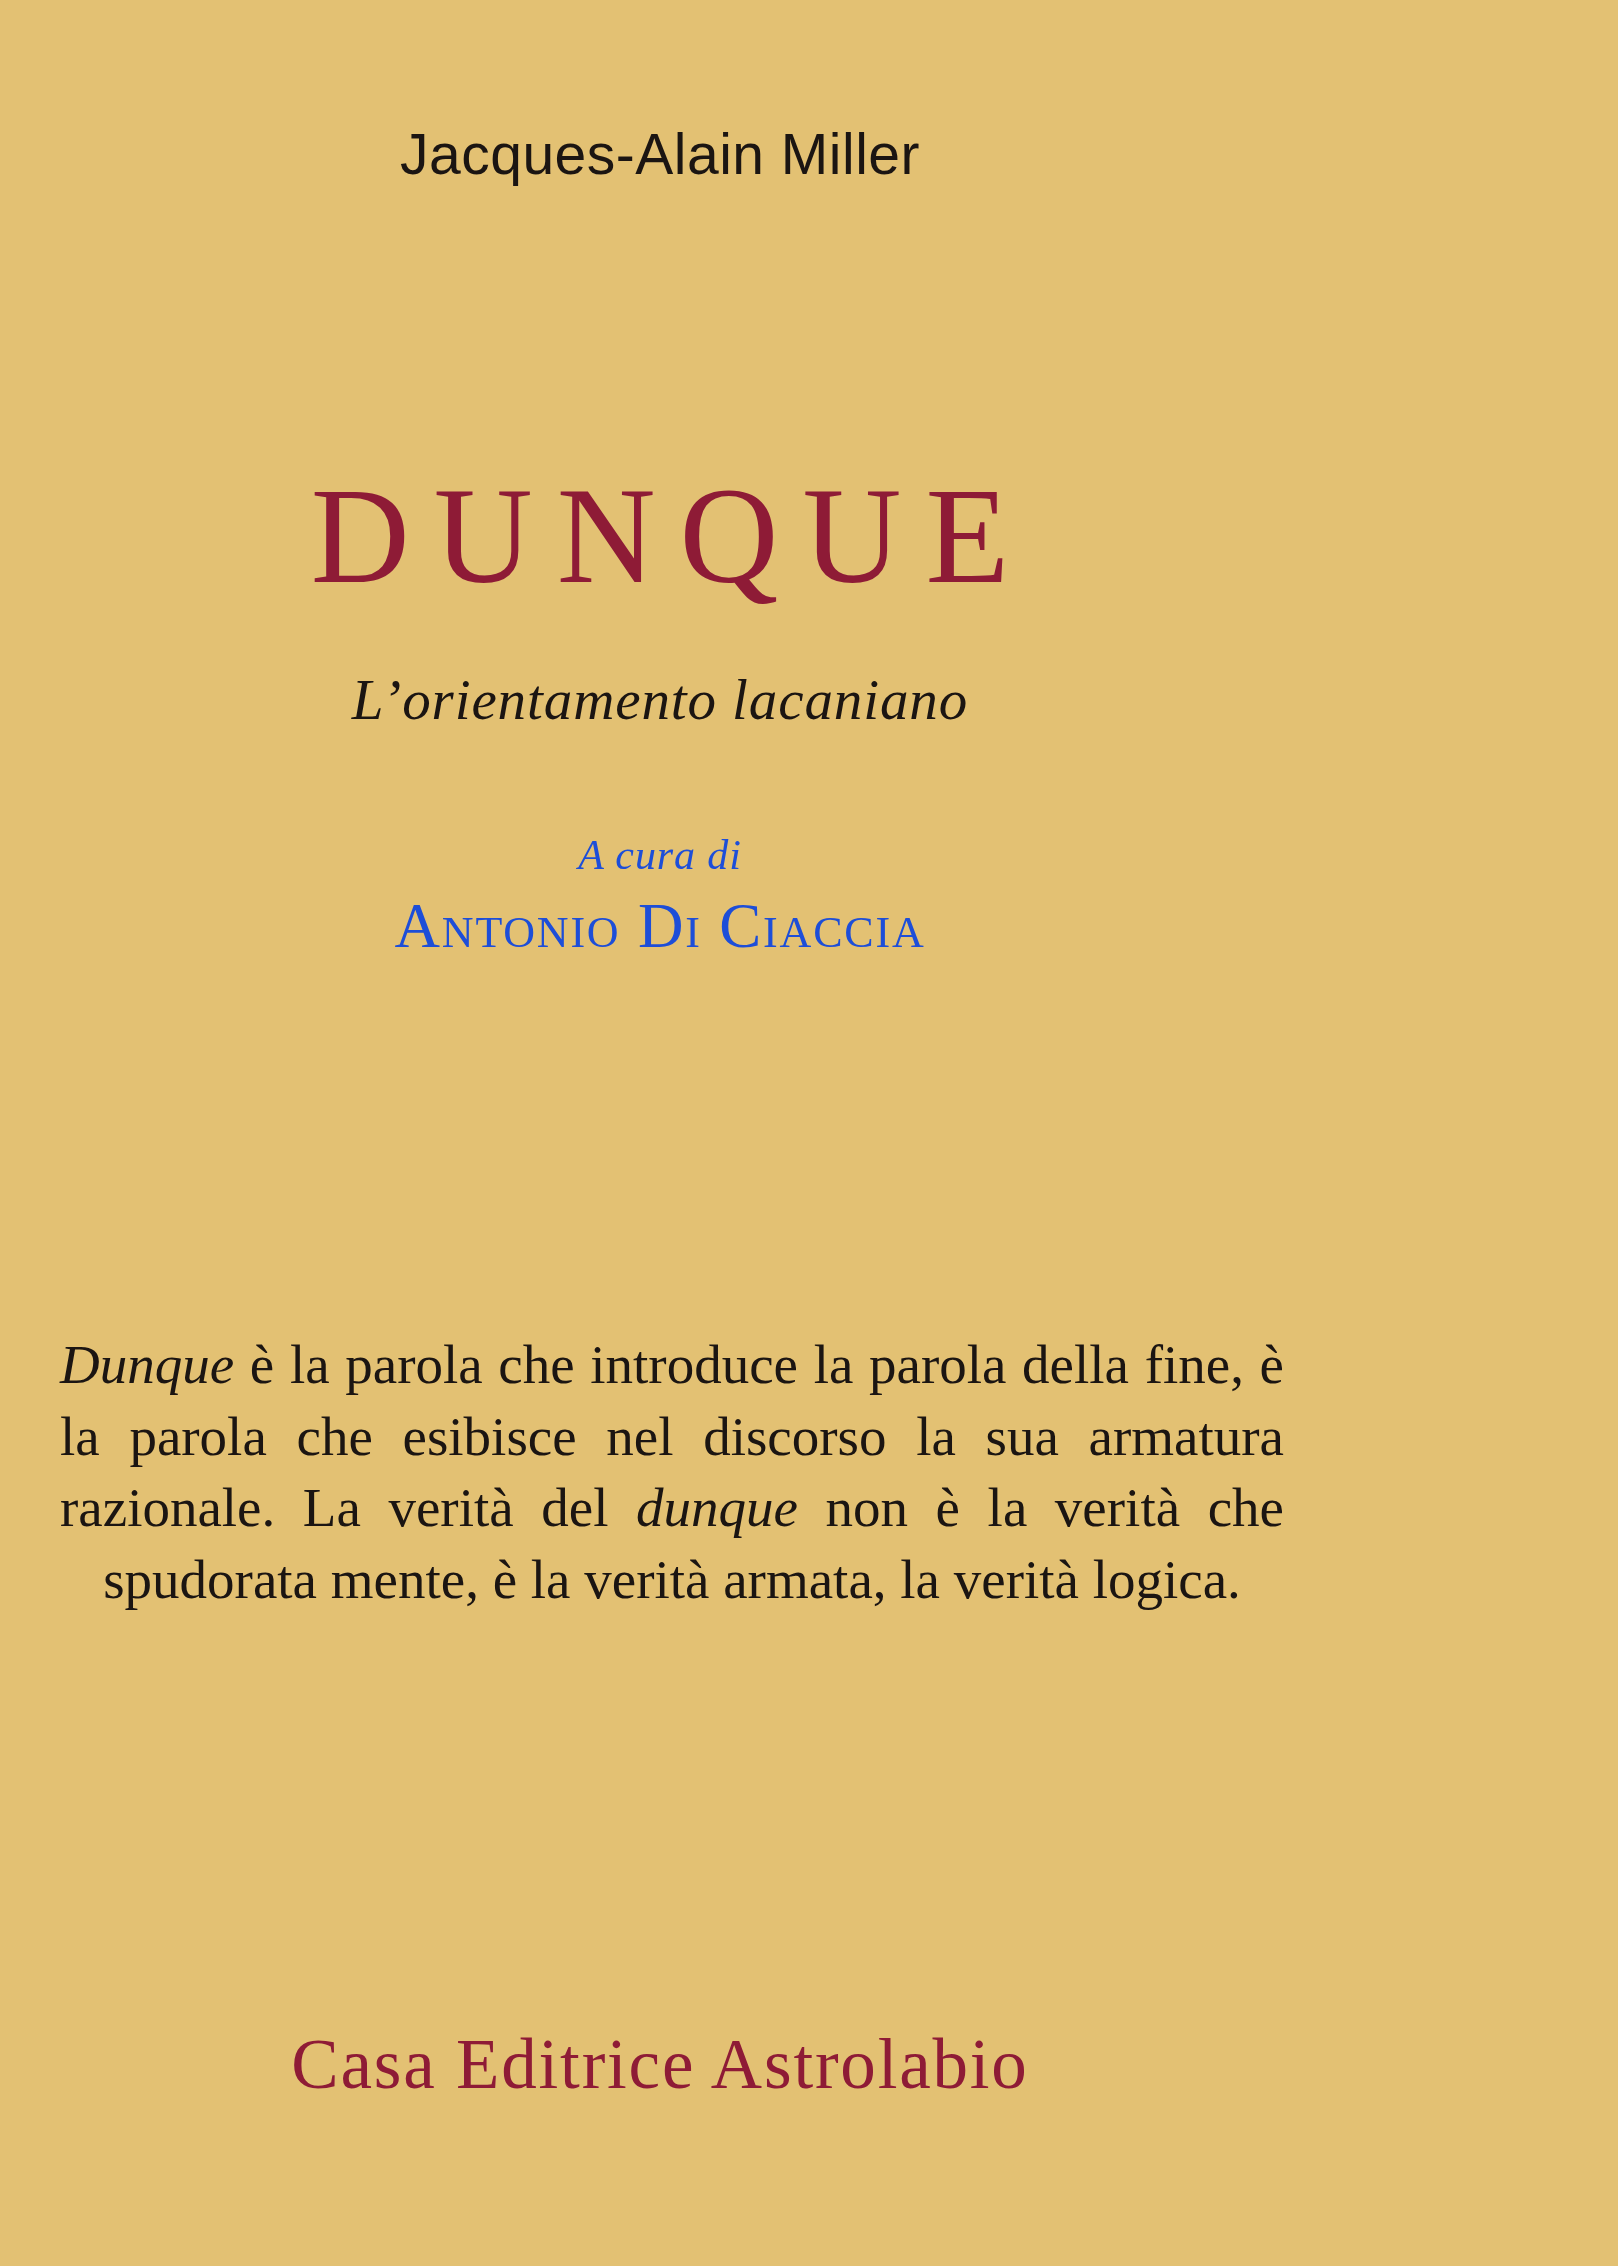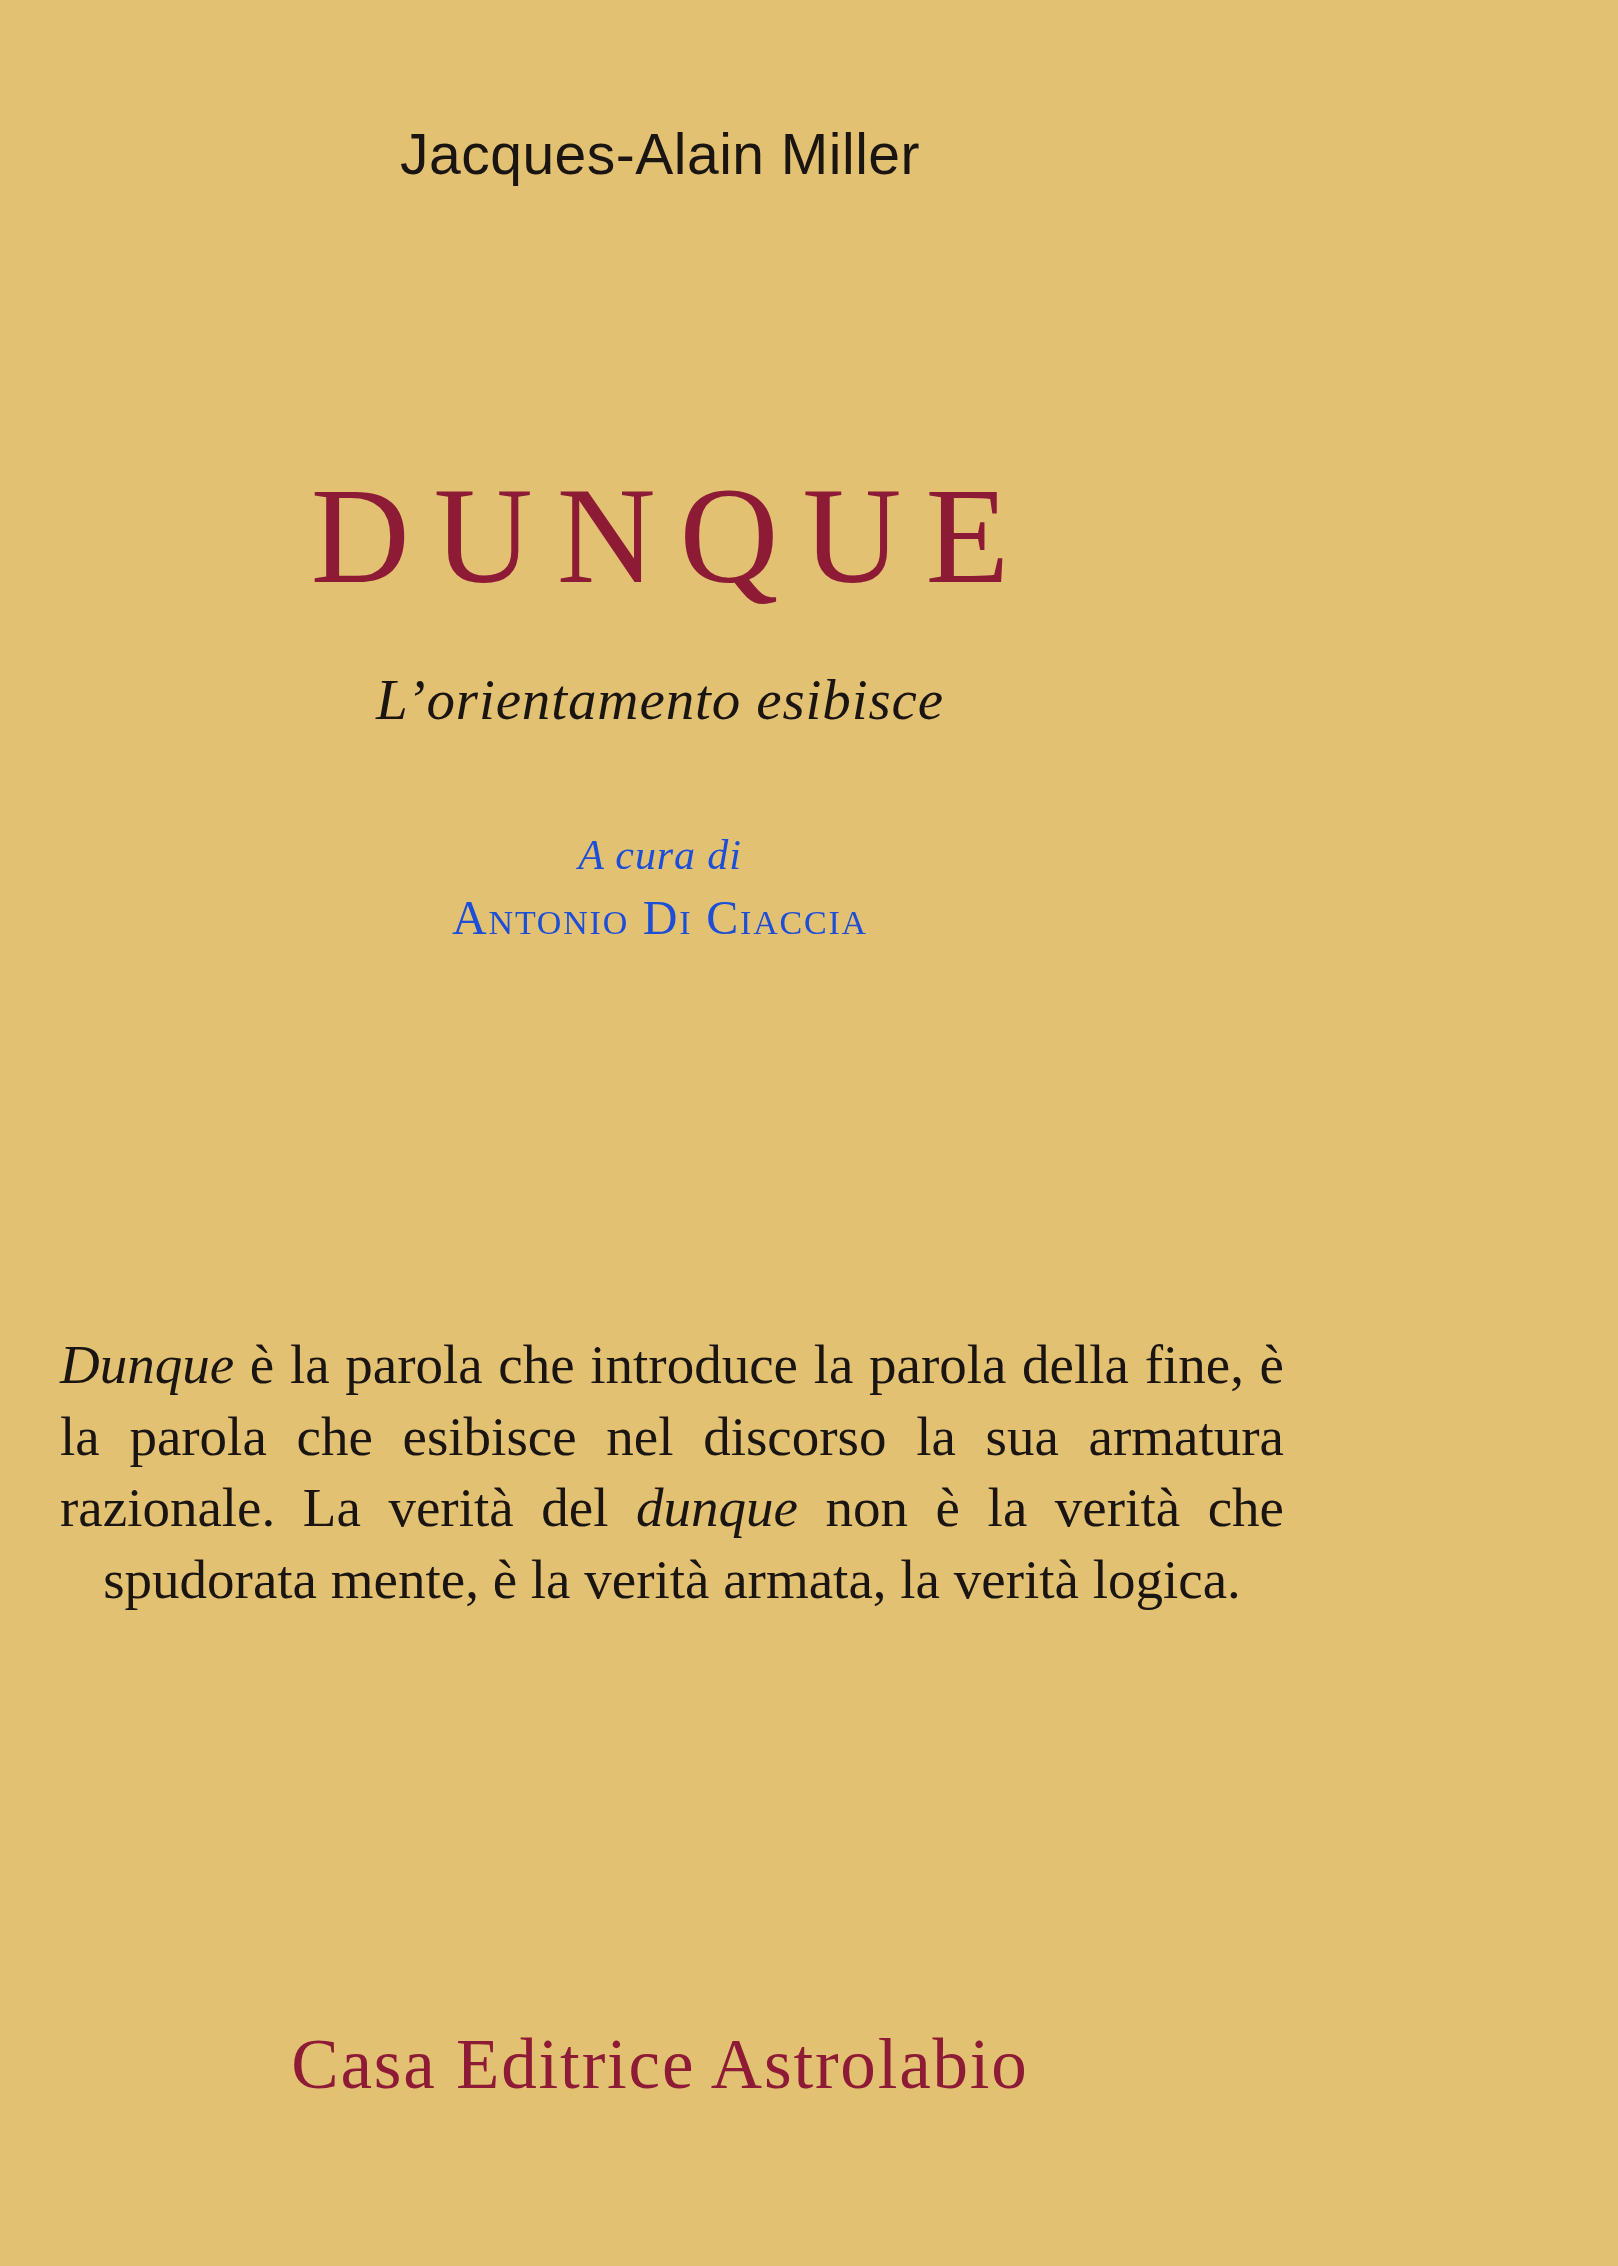--- a/index.html
+++ b/index.html
@@ -66,21 +66,21 @@
   }
   .editor-label {
     font-style: italic;
     font-size: 42px;
     letter-spacing: 0.9px;
     display: block;
   }
   .editor-name {
     display: block;
     margin-top: 11px;
-    font-size: 48px;
+    font-size: 63px;
     font-variant: small-caps;
     letter-spacing: 1.8px;
   }
   .blurb {
     position: absolute;
     top: 1329px;
     left: 50%;
     transform: translateX(-50%);
     width: 1224px;
     text-align: center;
@@ -106,21 +106,21 @@
 </style>
 </head>
 <body>
 
 <div class="cover">
 
   <div class="author">Jacques-Alain Miller</div>
 
   <h1 class="title">DUNQUE</h1>
 
-  <div class="subtitle">L’orientamento esibisce</div>
+  <div class="subtitle">L’orientamento lacaniano</div>
 
   <div class="editor-block">
     <span class="editor-label">A cura di</span>
     <span class="editor-name">Antonio Di Ciaccia</span>
   </div>
 
   <div class="blurb">
     <em>Dunque</em><span> è la parola che introduce la parola della fine, è la parola che esibisce nel discorso la sua armatura razionale. La verità del </span><em>dunque</em><span> non è la verità che spudorata mente, è la verità armata, la verità logica.</span>
   </div>
 

